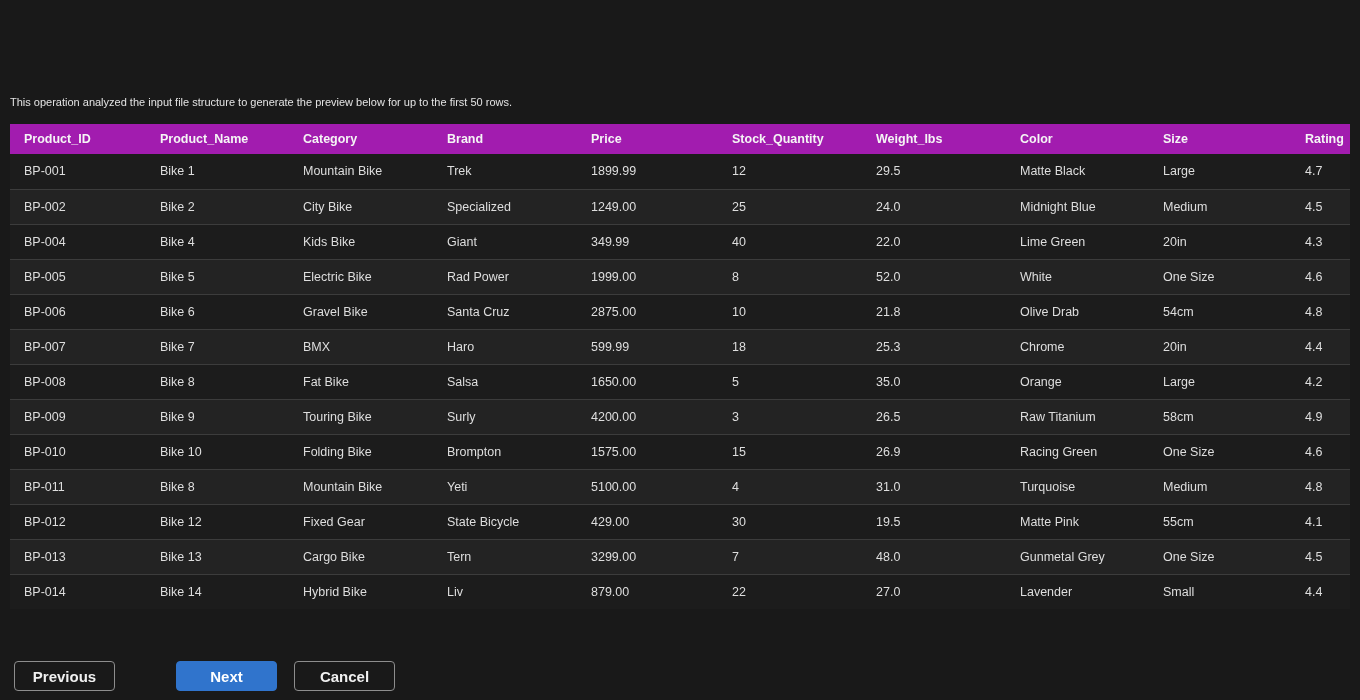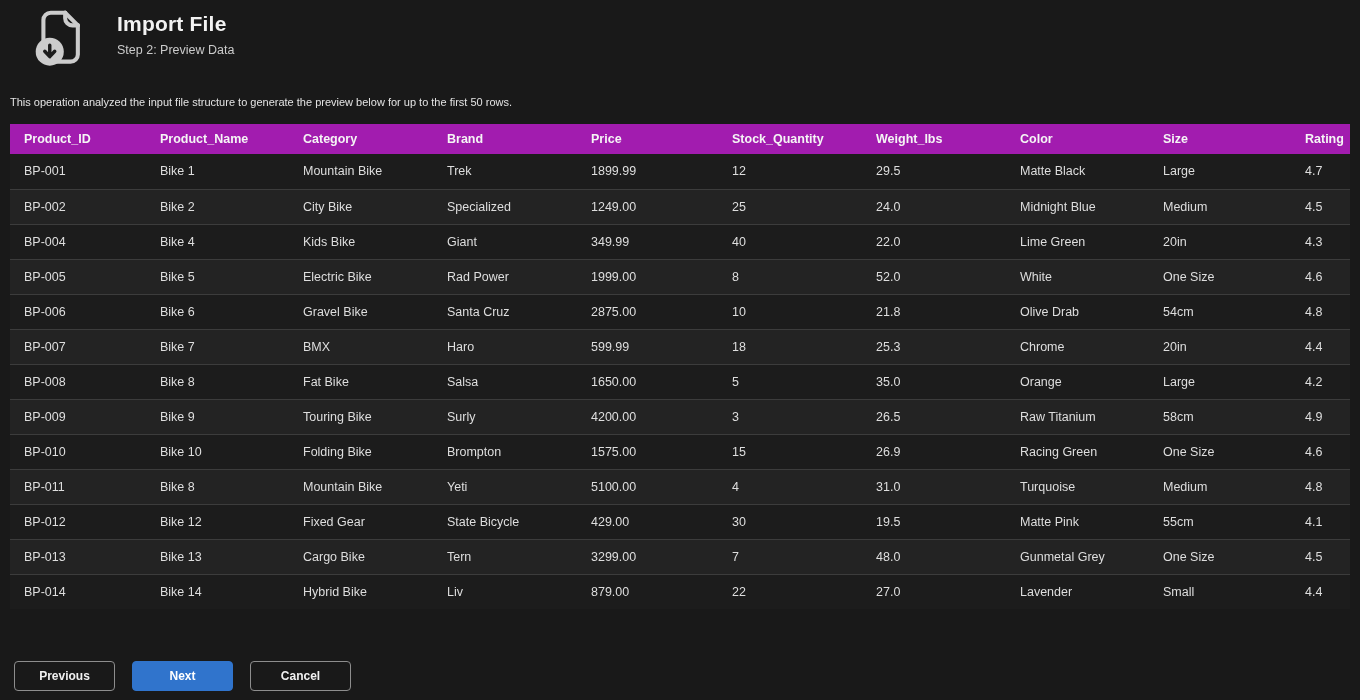--- a/index.html
+++ b/index.html
@@ -99,56 +99,40 @@
     position: absolute;
     left: 14px; top: 661px;
     display: flex;
     gap: 17px;
   }
   .btn {
     min-width: 101px;
     height: 30px;
     border-radius: 4px;
     font-family: "Liberation Sans", sans-serif;
-    font-size: 12px;
+    font-size: 15px;
     font-weight: bold;
     cursor: pointer;
     background: transparent;
     border: 1px solid #8d8d8d;
     color: #f0f0f0;
     padding: 0 12px;
   }
   .btn.primary {
     background: #3074cc;
     border: 1px solid #3074cc;
     color: #ffffff;
+    margin-left: 44px;
   }
 </style>
 </head>
 <body>
 
 <div class="page">
 
-  <div class="header">
-    <div class="file-icon-wrap">
-      <svg width="58" height="62" viewBox="0 0 64 68" fill="none">
-
-        <path d="M41 5 H25 a8 8 0 0 0 -8 8 v38 a8 8 0 0 0 8 8 h22 a8 8 0 0 0 8 -8 V19" stroke="#cccccc" stroke-width="4.5" fill="none" stroke-linecap="round"></path>
-        <path d="M41 5 v6 a8 8 0 0 0 8 8 h6" stroke="#cccccc" stroke-width="4.5" fill="none" stroke-linecap="round"></path>
-        <path d="M41 5 L55 19" stroke="#cccccc" stroke-width="4.5" fill="none" stroke-linecap="round"></path>
-
-        <circle cx="24" cy="48" r="15.5" fill="#cccccc"></circle>
-        <path d="M24 41 v12 M18.5 47.5 L24 53.5 L29.5 47.5" stroke="#1c1c1c" stroke-width="3.8" fill="none" stroke-linecap="round" stroke-linejoin="round"></path>
-      </svg>
-    </div>
-    <div class="header-text">
-      <div class="title">Import File</div>
-      <div class="subtitle">Step 2: Preview Data</div>
-    </div>
-  </div>
 
   <div class="description">This operation analyzed the input file structure to generate the preview below for up to the first 50 rows.</div>
 
   <div class="table-wrap">
     <table class="preview">
       <thead>
           <tr>
             <th>Product_ID</th>
             <th>Product_Name</th>
             <th>Category</th>

